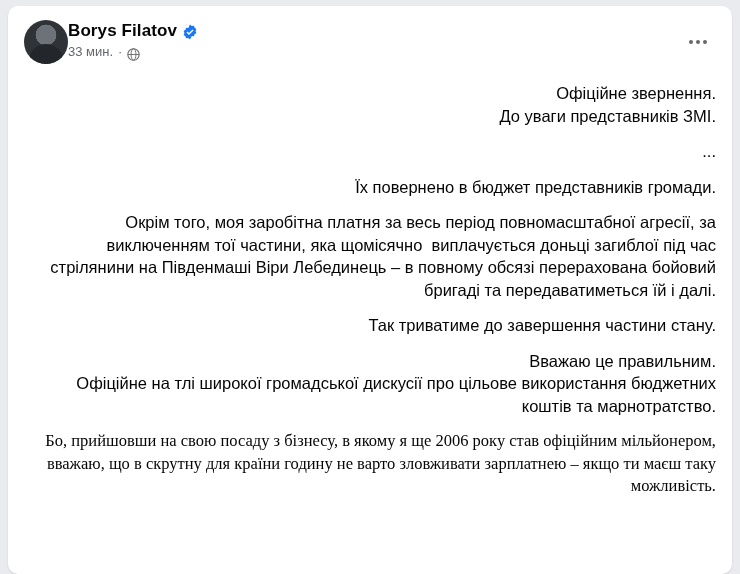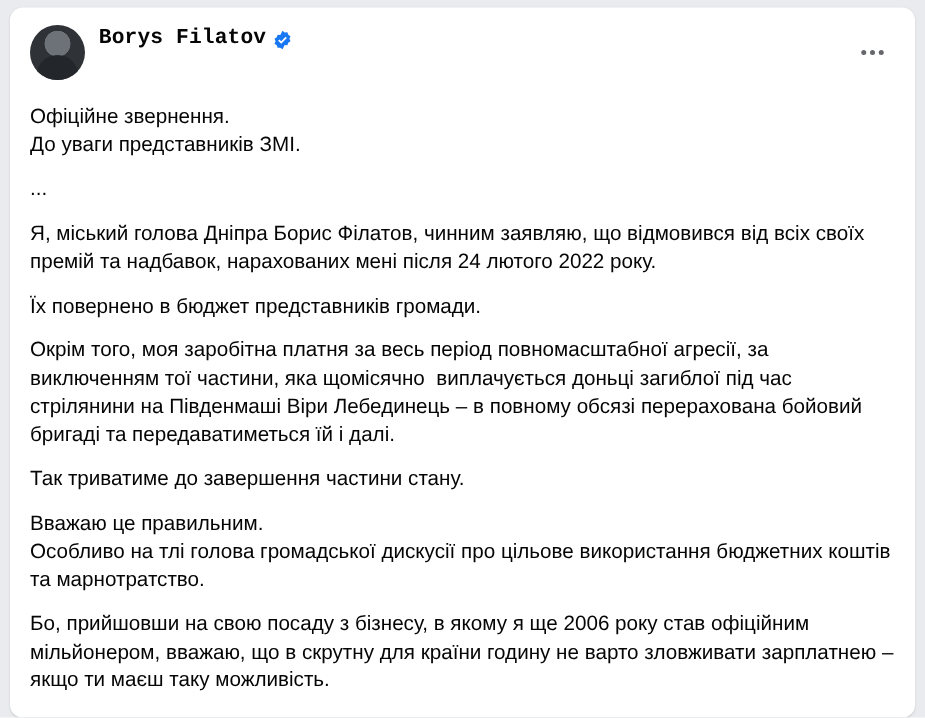--- a/index.html
+++ b/index.html
@@ -54,26 +54,24 @@
     position: absolute;
     left: 50%;
     bottom: 0;
     transform: translateX(-50%);
     width: 34px;
     height: 20px;
     border-radius: 17px 17px 0 0;
     background: #23272b;
   }
   .header-text {
-    margin-left: 11px;
     display: flex;
     flex-direction: column;
     justify-content: center;
     padding-top: 1px;
-    font-family: Liberation Mono, monospace;
   }
   .name-row {
     display: flex;
     align-items: center;
     gap: 5px;
   }
   .author-name {
     font-size: 17px;
     font-weight: bold;
     color: #050505;
@@ -132,23 +130,25 @@
   }
   .post-body {
     margin-top: 10px;
     font-size: 16.5px;
     line-height: 22.5px;
     color: #050505;
   }
   .para {
     margin: 0 0 13px 0;
     white-space: pre-wrap;
+    text-align: right;
   }
   .para:last-child {
     margin-bottom: 0;
+    font-family: Liberation Serif, serif;
   }
 </style>
 </head>
 <body>
 
 <div class="page-wrap">
   <div class="post-card">
 
     <div class="post-header">
       <div class="avatar"></div>
@@ -156,36 +156,46 @@
       <div class="header-text">
         <div class="name-row">
           <span class="author-name">Borys Filatov</span>
           <span class="verified-badge">
             <svg width="16" height="16" viewBox="0 0 16 16" aria-hidden="true">
               <path fill="#1877F2" d="M8 0.6l1.75 1.3 2.16-.18.66 2.07 1.83 1.17-.86 2.0.86 2.0-1.83 1.17-.66 2.07-2.16-.18L8 15.4l-1.75-1.3-2.16.18-.66-2.07L1.6 11.04l.86-2.0-.86-2.0 1.83-1.17.66-2.07 2.16.18z"></path>
               <path fill="#ffffff" d="M6.95 10.95L4.5 8.5l1.0-1.0 1.45 1.45L10.5 5.4l1.0 1.0z"></path>
             </svg>
           </span>
         </div>
+        <div class="meta-row">
+          <span class="meta-time">33 мин.</span>
+          <span class="meta-dot">·</span>
+          <span class="globe-icon">
+            <svg width="13" height="13" viewBox="0 0 16 16" aria-hidden="true">
+              <circle cx="8" cy="8" r="7" fill="none" stroke="#65676b" stroke-width="1.3"></circle>
+              <ellipse cx="8" cy="8" rx="3" ry="7" fill="none" stroke="#65676b" stroke-width="1.1"></ellipse>
+              <line x1="1" y1="8" x2="15" y2="8" stroke="#65676b" stroke-width="1.1"></line>
+            </svg>
+          </span>
+        </div>
       </div>
 
       <div class="more-button">
         <span></span>
         <span></span>
         <span></span>
       </div>
     </div>
 
     <div class="post-body">
       <p class="para">Офіційне звернення.
 До уваги представників ЗМІ.</p>
       <p class="para">...</p>
-      <p class="para">Я, міський голова Дніпра Борис Філатов, чинним заявляю, що відмовився від всіх своїх премій та надбавок, нарахованих мені після 24 лютого 2022 року.</p>
       <p class="para">Їх повернено в бюджет представників громади.</p>
       <p class="para">Окрім того, моя заробітна платня за весь період повномасштабної агресії, за виключенням тої частини, яка щомісячно  виплачується доньці загиблої під час стрілянини на Південмаші Віри Лебединець – в повному обсязі перерахована бойовий бригаді та передаватиметься їй і далі.</p>
       <p class="para">Так триватиме до завершення частини стану.</p>
       <p class="para">Вважаю це правильним.
-Особливо на тлі голова громадської дискусії про цільове використання бюджетних коштів та марнотратство.</p>
+Офіційне на тлі широкої громадської дискусії про цільове використання бюджетних коштів та марнотратство.</p>
       <p class="para">Бо, прийшовши на свою посаду з бізнесу, в якому я ще 2006 року став офіційним мільйонером, вважаю, що в скрутну для країни годину не варто зловживати зарплатнею – якщо ти маєш таку можливість.</p>
     </div>
 
   </div>
 </div>
 
 </body></html>

